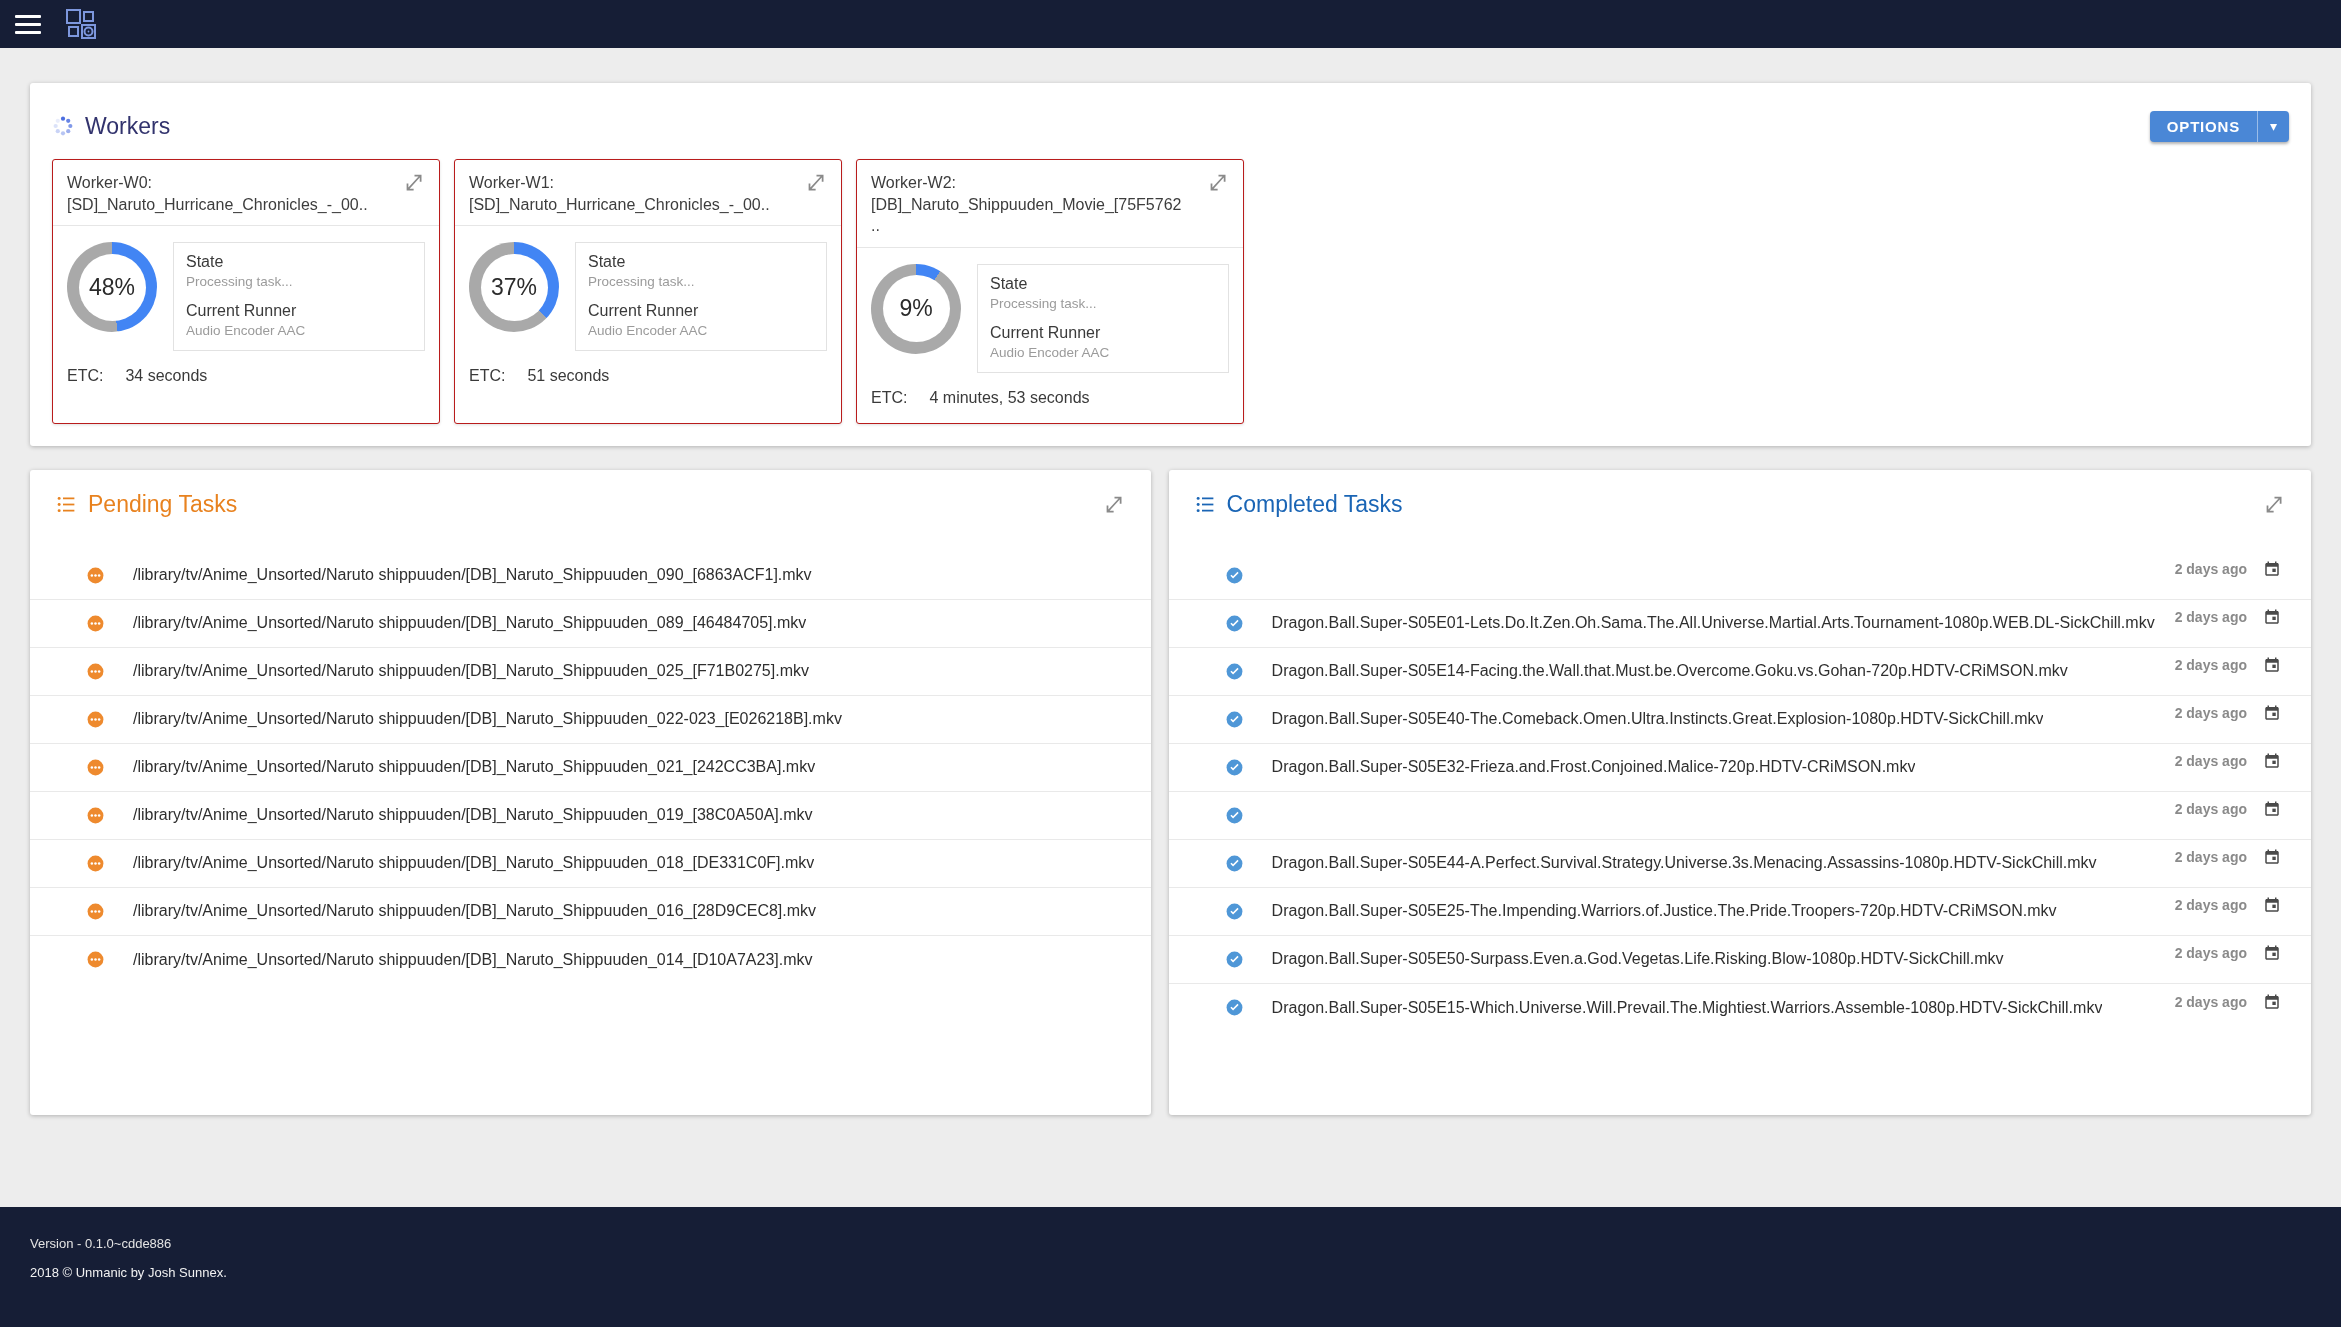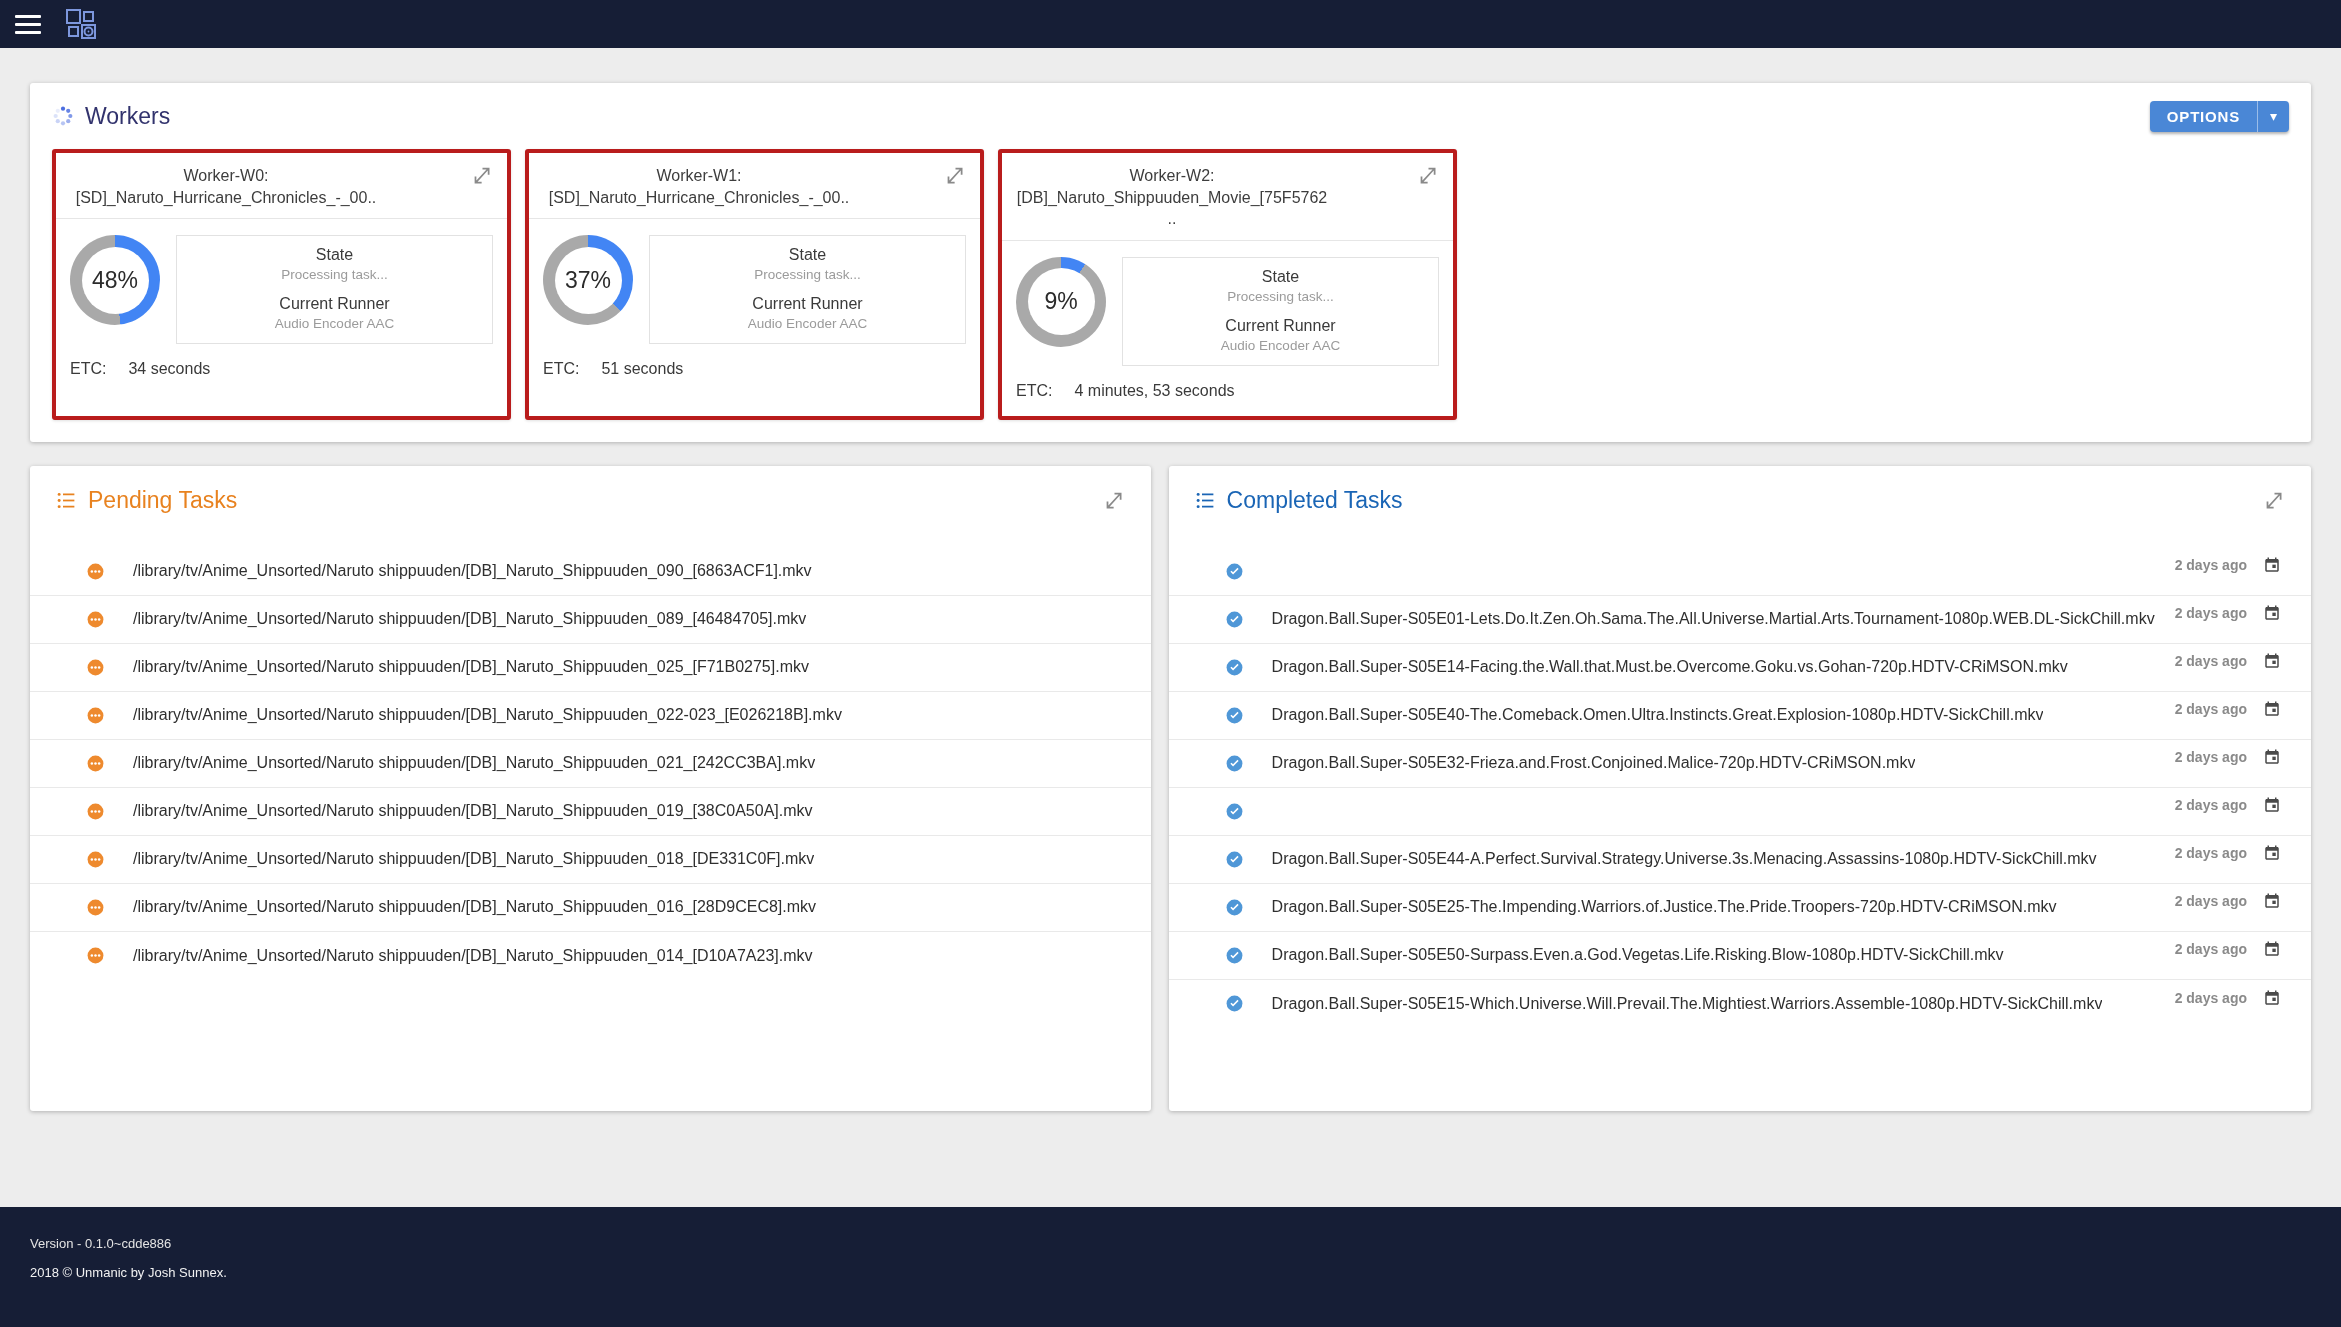--- a/index.html
+++ b/index.html
@@ -22,33 +22,33 @@
   .logo { margin-left: 16px; display: flex; align-items: center; }
 
   
   .main { flex: 1 1 auto; padding: 35px 30px 0; }
   .card { background: #fff; border-radius: 3px; box-shadow: 0 1px 4px rgba(0,0,0,.25); }
   .card-header { display: flex; align-items: center; height: 66px; }
   .card-title { font-size: 23px; font-weight: 500; margin-left: 11px; }
   .spacer { flex: 1; }
 
   
-  .workers-card { padding: 0 22px 22px; margin-bottom: 24px; text-align: center; }
+  .workers-card { padding: 10px 22px 22px; margin-bottom: 24px; }
   .workers-title { color: var(--workers-indigo, #32336d); }
   .options-btn {
     display: flex; align-items: center; height: 31px;
     background: var(--options-blue, #4a87d6); color: #fff;
     border-radius: 4px; box-shadow: 0 2px 3px rgba(0,0,0,.3);
     cursor: pointer; overflow: hidden; user-select: none;
   }
   .options-label { padding: 0 17px; font-size: 15px; font-weight: 700; letter-spacing: .8px; }
   .options-caret { padding: 0 12px; border-left: 1px solid rgba(255,255,255,.45); font-size: 14px; height: 100%; display: flex; align-items: center; }
 
   .worker-row { display: flex; gap: 14px; }
-  .worker-card { width: 459px; background: #fff; border: 4px solid #b91c1c; border-radius: 3px; box-shadow: 0 1px 3px rgba(0,0,0,.12); }
+  .worker-card { width: 388px; background: #fff; border: 1px solid #b91c1c; border-radius: 3px; box-shadow: 0 1px 3px rgba(0,0,0,.12); }
   .worker-head { display: flex; justify-content: space-between; align-items: flex-start; padding: 12px 14px 10px; border-bottom: 1px solid #e6e6e6; }
   .worker-name { font-size: 16px; color: #3d3d3d; line-height: 1.35; overflow-wrap: anywhere; max-width: 312px; }
   .icon-btn { color: #8a8a8a; cursor: pointer; flex: 0 0 auto; display: flex; }
 
   .worker-body { display: flex; gap: 16px; padding: 16px 14px 6px; align-items: flex-start; }
   .progress-ring {
     flex: 0 0 auto; width: 90px; height: 90px; border-radius: 50%;
     background: conic-gradient(var(--accent-blue, #4285f4) calc(var(--pct, 0) * 1%), var(--ring-gray, #a9a9a9) 0);
     display: flex; align-items: center; justify-content: center;
   }

